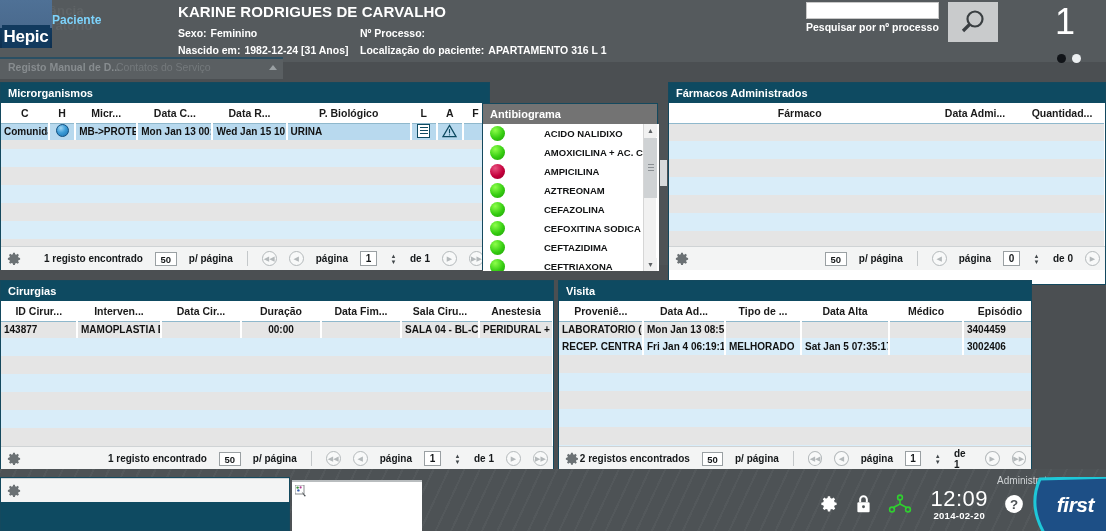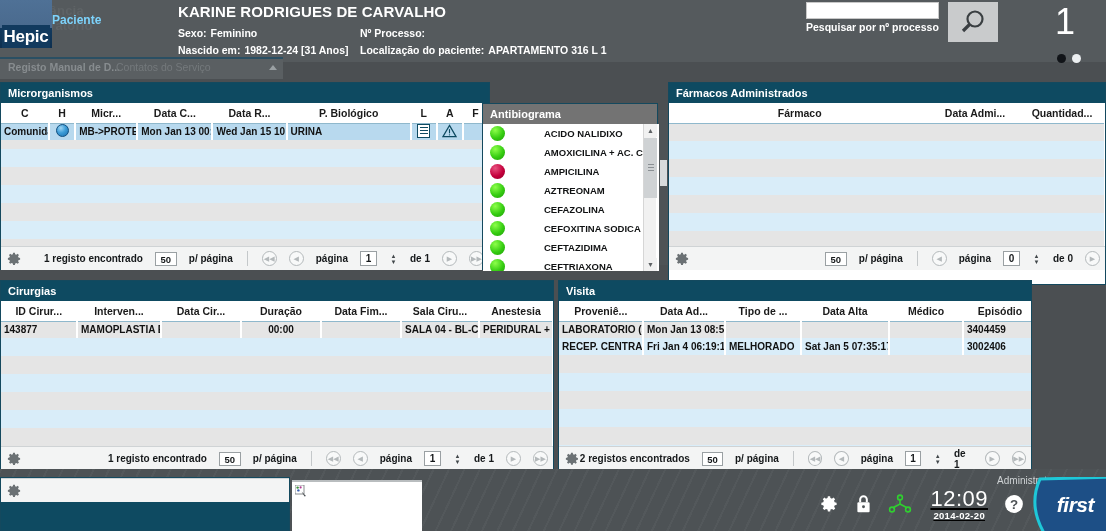--- a/index.html
+++ b/index.html
@@ -224,21 +224,21 @@
   }
   .mini-ico {
     position: absolute; left: 3px; top: 3px; width: 12px; height: 12px;
   }
   .admin-lbl {
     position: absolute; right: 50px; top: 6px;
     color: #cfd3d5; font-size: 10px; white-space: nowrap;
   }
   .bot-icons {
     position: absolute; right: 46px; bottom: 10px;
-    display: flex; align-items: center; gap: 16px; text-decoration: underline;
+    display: flex; align-items: center; gap: 16px;
   }
   .bi { cursor: pointer; }
   .clockwrap { display: flex; flex-direction: column; align-items: center; }
   .clock-time { color: #ffffff; font-size: 22px; line-height: 23px; letter-spacing: .5px; }
   .clock-date { color: #ffffff; font-size: 9.5px; font-weight: bold; letter-spacing: .3px; }
   .first-logo {
     position: absolute; right: -6px; bottom: -4px; width: 86px; height: 58px;
     z-index: 4;
   }
   .first-text {

